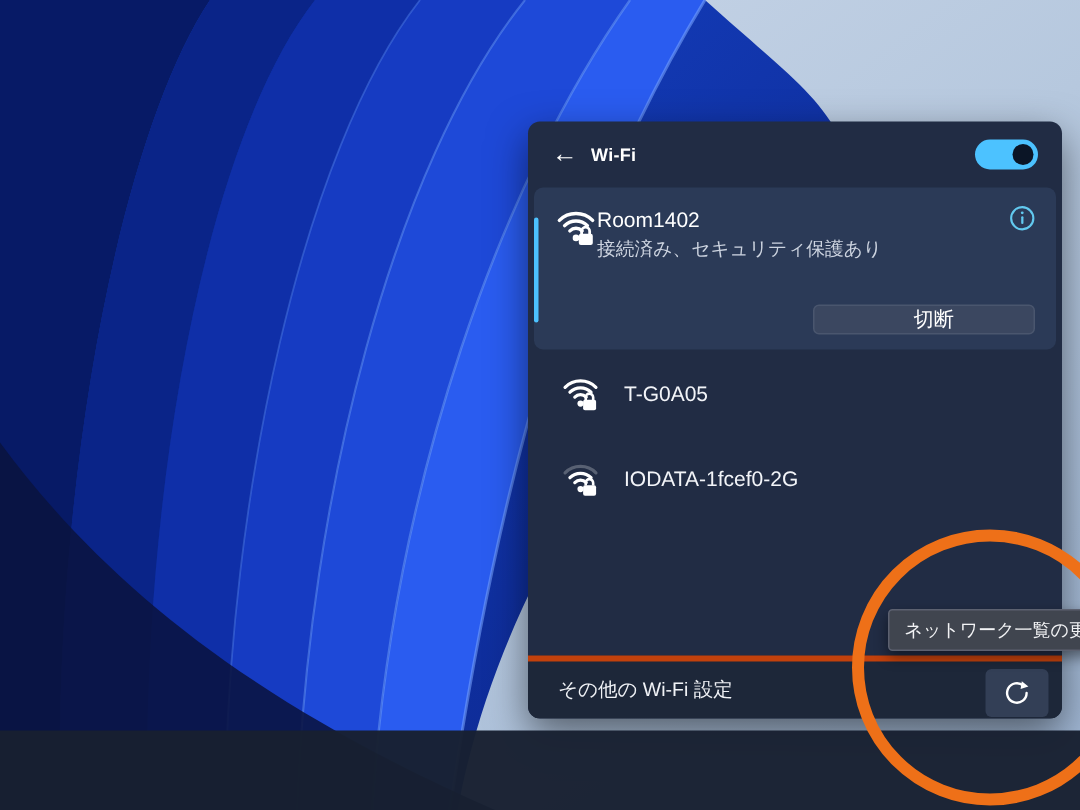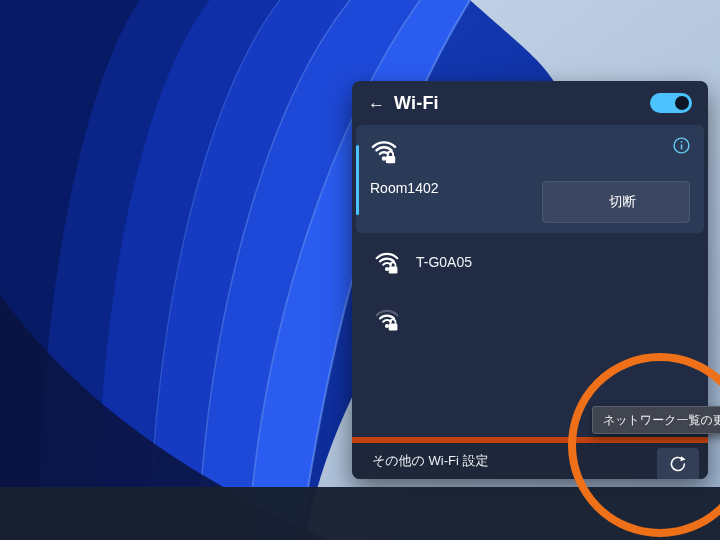--- a/index.html
+++ b/index.html
@@ -11,45 +11,45 @@
   .wallpaper { position:absolute; inset:0; z-index:0; }
 
   
   .wifi-panel { position:absolute; left:352px; top:81px; width:356px; height:398px;
     background:#212c44; border-radius:8px; z-index:10;
     box-shadow:0 10px 26px rgba(0,0,0,.5); color:#fff; overflow:hidden; }
   .panel-header { position:absolute; top:0; left:0; right:0; height:44px;
     display:flex; align-items:center; padding:0 16px; }
   .back-btn { background:none; border:none; color:#fff; font-size:17px; cursor:pointer;
     width:26px; text-align:left; font-family:inherit; }
-  .panel-title { font-size:18px; font-weight:bold; letter-spacing:.2px;text-align:center; }
+  .panel-title { font-size:12px; font-weight:bold; letter-spacing:.2px;text-align:center; }
   .spacer { flex:1; }
   .toggle { width:42px; height:20px; border-radius:10px; background:#4cc2ff; position:relative; }
   .toggle .knob { position:absolute; right:3px; top:3px; width:14px; height:14px;
     border-radius:50%; background:#0b1526; }
 
   .connected-card { position:absolute; left:4px; right:4px; top:44px; height:108px;
     background:#2b3a57; border-radius:6px; padding:12px 14px; }
   .accent-bar { position:absolute; left:0px; top:20px; width:3px; height:70px;
     background:#4cc2ff; border-radius:2px; }
-  .card-main { display:flex; gap:14px; align-items:flex-start;flex-direction:column; }
+  .card-main { display:flex; align-items:flex-start; }
   .card-texts .ssid { font-size:14px; color:#fff; margin-top:1px; }
   .card-texts .status { font-size:12.5px; color:#ccd3df; margin-top:4px; }
   .info-btn { position:absolute; right:14px; top:12px; background:none; border:none; cursor:pointer; }
-  .disconnect-btn { position:absolute; right:14px; bottom:10px; width:148px; height:42px;
+  .disconnect-btn { position:absolute; right:14px; bottom:10px; width:148px; height:20px;
     background:#3b4760; border:1px solid #4a566e; border-radius:4px; color:#fff;
     font-size:13.5px; font-family:inherit; cursor:pointer;padding-left:13px; }
 
   .network-list { position:absolute; top:152px; left:0; right:0;text-align:center; }
   .network-row { height:57px; display:flex; align-items:center; gap:16px;
     padding-left:22px; cursor:pointer; }
   .network-row .ssid { font-size:14px; color:#f2f4f8; }
 
   .panel-footer { position:absolute; left:0; right:0; bottom:0; height:42px;
-    background:#1d2739; border-top:6px solid #c2410c; display:flex; align-items:center;
+    background:#1d2739; border-top:4px solid #c2410c; display:flex; align-items:center;
     padding:0 8px 0 20px; z-index:5; }
   .footer-link { font-size:13px; color:#f0f2f6; cursor:pointer; }
   .refresh-btn { position:absolute; right:9px; top:5px; width:42px; height:32px;
     background:#333f56; border:none; border-radius:4px; cursor:pointer;
     display:flex; align-items:center; justify-content:center; }
 
   
   .tooltip { position:absolute; left:592px; top:406px; height:28px; z-index:40;
     background:#40454f; border:1px solid #5c6170; border-radius:3px;
     color:#f2f3f5; font-size:12px; display:flex; align-items:center;
@@ -115,20 +115,21 @@
         <svg class="wifi-svg" width="28" height="28" viewBox="0 0 24 24">
           <path d="M2.5,8.5 a13.4,13.4 0 0 1 19,0" fill="none" stroke="#fff" stroke-width="2" stroke-linecap="round"></path>
           <path d="M5.5,11.5 a9.2,9.2 0 0 1 13,0" fill="none" stroke="#fff" stroke-width="2" stroke-linecap="round"></path>
           <path d="M8.5,14.5 a5,5 0 0 1 7,0" fill="none" stroke="#fff" stroke-width="2" stroke-linecap="round"></path>
           <circle cx="12" cy="18.5" r="1.9" fill="#fff"></circle>
           <path d="M15.2,16.3 v-1.6 a2.3,2.3 0 0 1 4.6,0 v1.6" fill="none" stroke="#fff" stroke-width="1.6"></path>
           <rect x="13.6" y="16.2" width="8" height="6.4" rx="1.2" fill="#fff"></rect>
         </svg>
         <div class="card-texts">
           <div class="ssid">Room1402</div>
+          <div class="status">接続済み、セキュリティ保護あり</div>
         </div>
       </div>
       <button class="info-btn">
         <svg width="17" height="17" viewBox="0 0 17 17">
           <circle cx="8.5" cy="8.5" r="7.4" fill="none" stroke="#62c9ef" stroke-width="1.4"></circle>
           <rect x="7.8" y="7.2" width="1.5" height="5.2" rx=".7" fill="#62c9ef"></rect>
           <circle cx="8.5" cy="4.9" r=".95" fill="#62c9ef"></circle>
         </svg>
       </button>
       <button class="disconnect-btn">切断</button>
@@ -148,20 +149,21 @@
       </div>
       <div class="network-row">
         <svg class="wifi-svg" width="26" height="26" viewBox="0 0 24 24">
           <path class="faint" d="M2.5,8.5 a13.4,13.4 0 0 1 19,0" fill="none" stroke="#fff" stroke-width="2" stroke-linecap="round"></path>
           <path d="M5.5,11.5 a9.2,9.2 0 0 1 13,0" fill="none" stroke="#fff" stroke-width="2" stroke-linecap="round"></path>
           <path d="M8.5,14.5 a5,5 0 0 1 7,0" fill="none" stroke="#fff" stroke-width="2" stroke-linecap="round"></path>
           <circle cx="12" cy="18.5" r="1.9" fill="#fff"></circle>
           <path d="M15.2,16.3 v-1.6 a2.3,2.3 0 0 1 4.6,0 v1.6" fill="none" stroke="#fff" stroke-width="1.6"></path>
           <rect x="13.6" y="16.2" width="8" height="6.4" rx="1.2" fill="#fff"></rect>
         </svg>
+        <span class="ssid">IODATA-1fcef0-2G</span>
       </div>
     </div>
 
     <div class="panel-footer">
       <span class="footer-link">その他の Wi-Fi 設定</span>
       <button class="refresh-btn">
         <svg width="18" height="18" viewBox="0 0 18 18">
           <path d="M15.4,9 a6.5,6.5 0 1 1 -2.2,-4.9" fill="none" stroke="#fff" stroke-width="1.6" stroke-linecap="round"></path>
           <polygon points="12.2,1.2 16.6,4.6 11.4,6.3" fill="#fff"></polygon>
         </svg>

